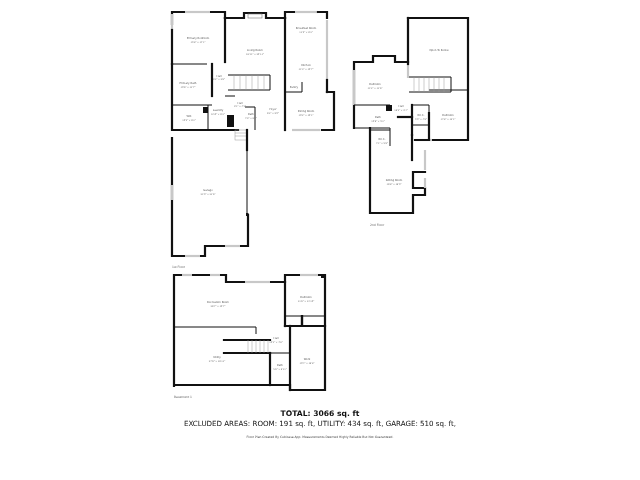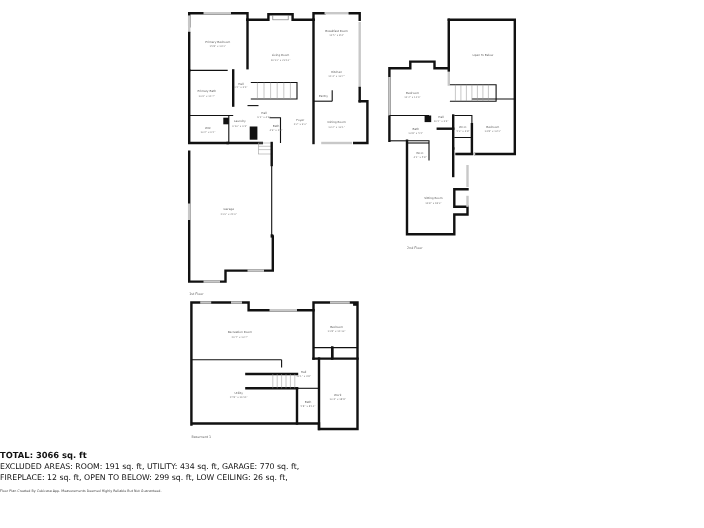--- a/index.html
+++ b/index.html
@@ -5,21 +5,21 @@
   html, body { margin:0; padding:0; background:#ffffff; }
   body { width:640px; height:480px; position:relative; overflow:hidden; font-family:"DejaVu Sans", sans-serif; color:#111; }
   #plan { position:absolute; left:0; top:0; width:640px; height:480px; }
   .wall { stroke:#111; stroke-width:2.2; fill:none; stroke-linecap:square; }
   .thin { stroke:#111; stroke-width:1; fill:none; }
   .win { stroke:#c8c8c8; stroke-width:2.2; fill:none; }
   .lbl { font-family:"DejaVu Sans", sans-serif; font-size:2.6px; fill:#555; text-anchor:middle; }
   .dim { font-family:"DejaVu Sans", sans-serif; font-size:2.3px; fill:#777; text-anchor:middle; }
   .flr { font-family:"DejaVu Sans", sans-serif; font-size:3px; fill:#666; }
   .stair { stroke:#999; stroke-width:0.5; fill:none; }
-  .summary { position:absolute; left:0; top:409px; width:640px; text-align:left; }
+  .summary { position:absolute; left:0; top:409px; width:640px; text-align:center; }
   .summary .total { font-family:"DejaVu Sans", sans-serif; font-weight:bold; font-size:7.6px; line-height:10px; }
   .summary .line { font-family:"DejaVu Sans", sans-serif; font-size:7.1px; line-height:9.6px; color:#111; }
   .summary .credit { font-family:"DejaVu Sans", sans-serif; font-size:3px; color:#444; margin-top:6px; }
 </style>
 </head>
 <body>
 
 <svg id="plan" viewBox="0 0 640 480" xmlns="http://www.w3.org/2000/svg">
 
   <g>
@@ -207,16 +207,15 @@
     <text class="lbl" x="280" y="366">Bath</text>
     <text class="dim" x="280" y="370">5'8" x 8'11"</text>
     <text class="lbl" x="307" y="360">Work</text>
     <text class="dim" x="307" y="364">10'4" x 18'8"</text>
     <text class="flr" x="174" y="398">Basement 1</text>
   </g>
 </svg>
 
 <div class="summary">
   <div class="total">TOTAL: 3066 sq. ft</div>
-  <div class="line">EXCLUDED AREAS: ROOM: 191 sq. ft, UTILITY: 434 sq. ft, GARAGE: 770 sq. ft,</div>
-  <div class="line">FIREPLACE: 12 sq. ft, OPEN TO BELOW: 299 sq. ft, LOW CEILING: 26 sq. ft,</div>
+  <div class="line">EXCLUDED AREAS: ROOM: 191 sq. ft, UTILITY: 434 sq. ft, GARAGE: 510 sq. ft,</div>
   <div class="credit">Floor Plan Created By Cubicasa App. Measurements Deemed Highly Reliable But Not Guaranteed.</div>
 </div>
 
 </body></html>

